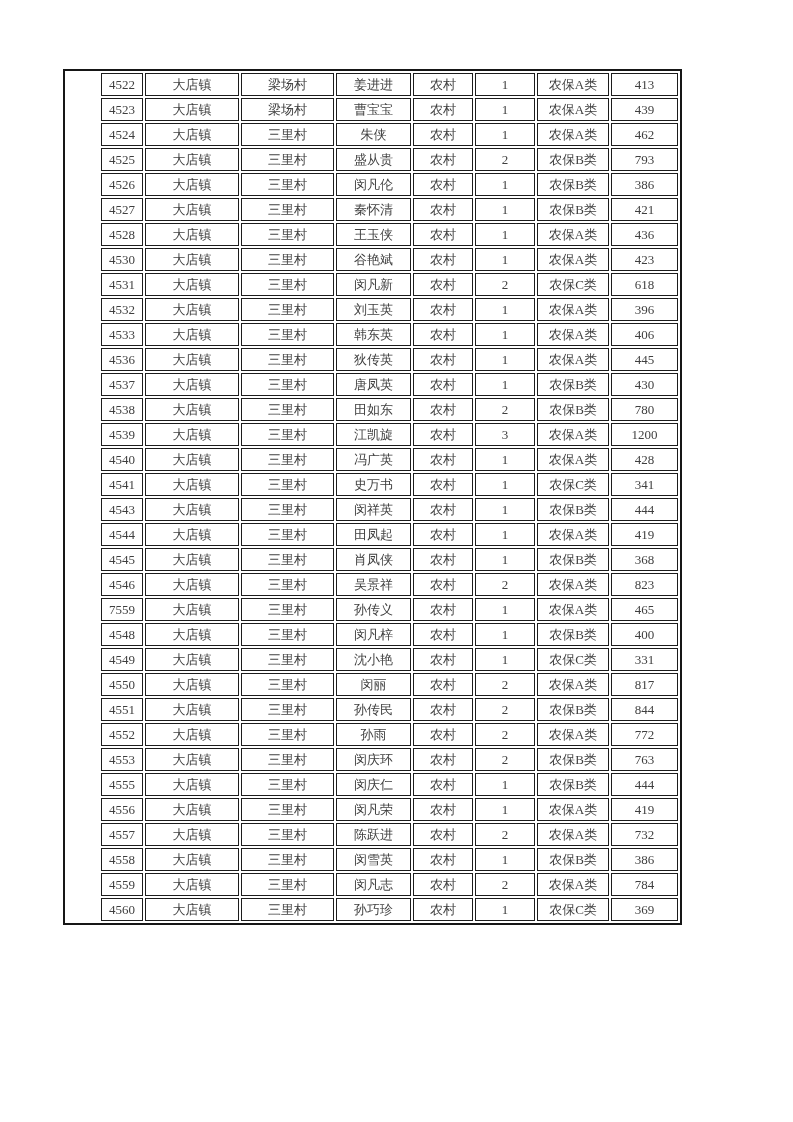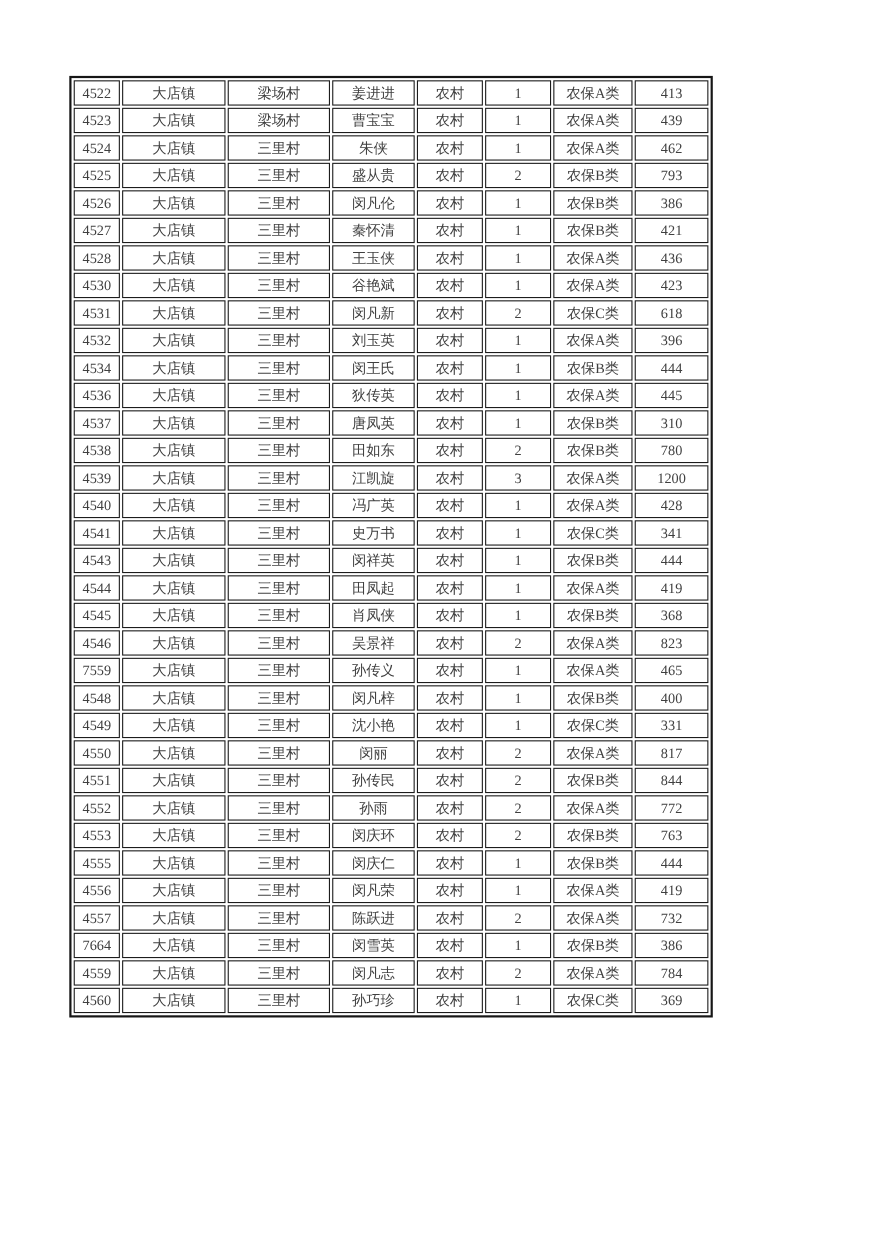--- a/index.html
+++ b/index.html
@@ -26,20 +26,21 @@
     position: absolute;
     left: 63px;
     top: 69px;
   }
   table.records {
     border-collapse: separate;
     border-spacing: 2px;
     border: 2px solid #161616;
     table-layout: fixed;
     background: #ffffff;
+    padding-left: 34px;
   }
   table.records td {
     border: 1px solid #1c1c1c;
     height: 21px;
     padding: 0;
     margin: 0;
     text-align: center;
     vertical-align: middle;
     font-size: 13px;
     line-height: 21px;
@@ -167,48 +168,48 @@
     <td>4532</td>
     <td>大店镇</td>
     <td>三里村</td>
     <td>刘玉英</td>
     <td>农村</td>
     <td>1</td>
     <td>农保A类</td>
     <td>396</td>
   </tr>
           <tr>
-    <td>4534</td>
-    <td>大店镇</td>
-    <td>三里村</td>
-    <td>闵王氏</td>
-    <td>农村</td>
-    <td>1</td>
-    <td>农保B类</td>
-    <td>444</td>
+    <td>4533</td>
+    <td>大店镇</td>
+    <td>三里村</td>
+    <td>韩东英</td>
+    <td>农村</td>
+    <td>1</td>
+    <td>农保A类</td>
+    <td>406</td>
   </tr>
           <tr>
     <td>4536</td>
     <td>大店镇</td>
     <td>三里村</td>
     <td>狄传英</td>
     <td>农村</td>
     <td>1</td>
     <td>农保A类</td>
     <td>445</td>
   </tr>
           <tr>
     <td>4537</td>
     <td>大店镇</td>
     <td>三里村</td>
     <td>唐凤英</td>
     <td>农村</td>
     <td>1</td>
     <td>农保B类</td>
-    <td>310</td>
+    <td>430</td>
   </tr>
           <tr>
     <td>4538</td>
     <td>大店镇</td>
     <td>三里村</td>
     <td>田如东</td>
     <td>农村</td>
     <td>2</td>
     <td>农保B类</td>
     <td>780</td>
@@ -377,21 +378,21 @@
     <td>4557</td>
     <td>大店镇</td>
     <td>三里村</td>
     <td>陈跃进</td>
     <td>农村</td>
     <td>2</td>
     <td>农保A类</td>
     <td>732</td>
   </tr>
           <tr>
-    <td>7664</td>
+    <td>4558</td>
     <td>大店镇</td>
     <td>三里村</td>
     <td>闵雪英</td>
     <td>农村</td>
     <td>1</td>
     <td>农保B类</td>
     <td>386</td>
   </tr>
           <tr>
     <td>4559</td>

